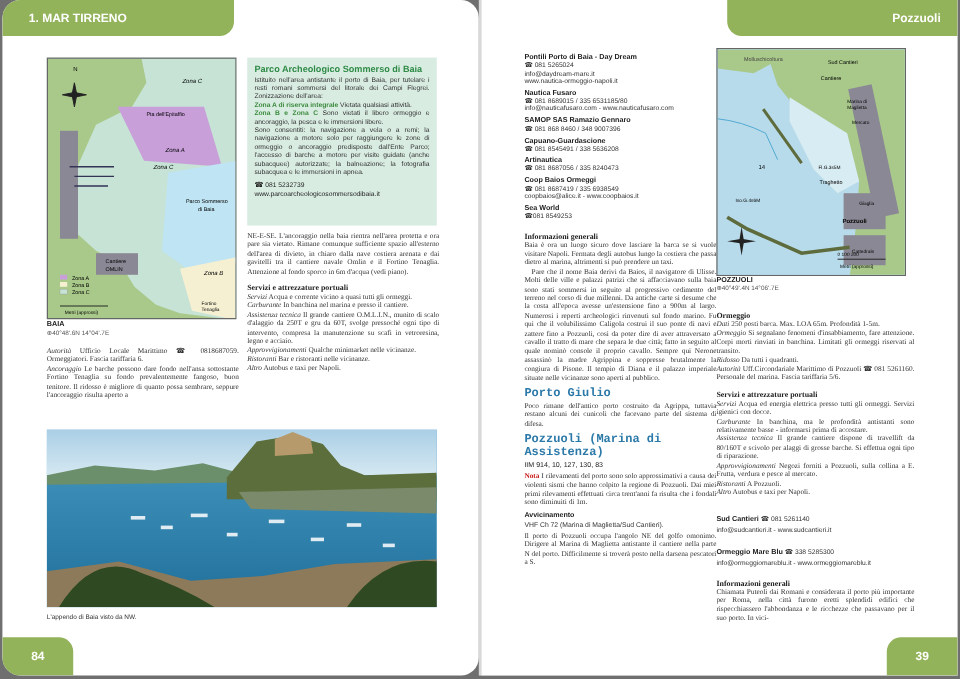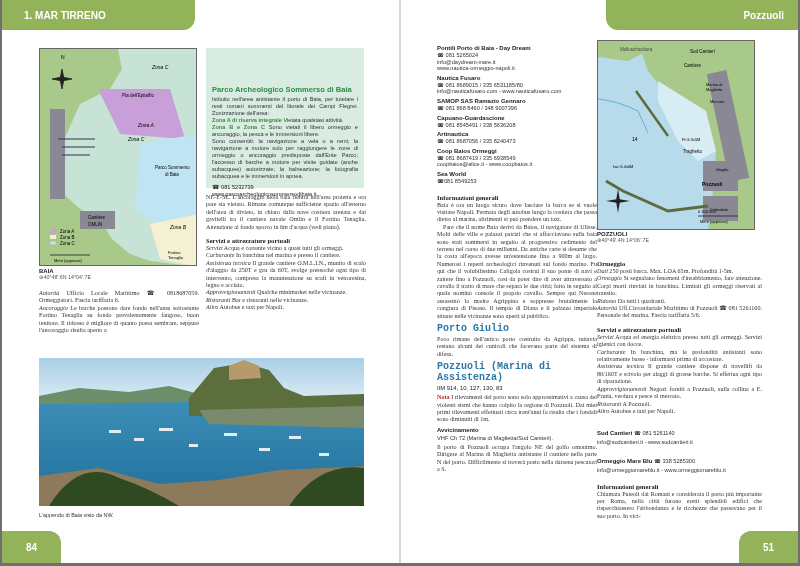--- a/index.html
+++ b/index.html
@@ -1,20 +1,20 @@
 <!DOCTYPE html>
 <html><head>
 <meta charset="utf-8">
 <style>
   * { box-sizing: border-box; margin: 0; padding: 0; }
   html, body { width: 800px; height: 566px; overflow: hidden; background: #6f6f6f; }
   body { font-family: "Liberation Sans", sans-serif; color: #222; }
   .spread { position: relative; width: 800px; height: 566px; }
   .page { position: absolute; top: 0; height: 563px; background: #fff; overflow: hidden; }
-  .page.left { left: 2px; width: 397px; }
+  .page.left { left: 2px; width: 397px; border-radius: 15px; }
   .page.right { left: 401px; width: 397px; }
   .gutter { position: absolute; left: 399px; top: 0; width: 2px; height: 563px; background: #d8d8d8; }
 
   .tab-head { position: absolute; top: 0; height: 30px; background: #93b35a; color: #fff; font-weight: bold; font-size: 10px; display: flex; align-items: center; }
   .left .tab-head { left: 0; width: 193px; border-bottom-right-radius: 12px; padding-left: 22px; }
   .right .tab-head { right: 0; width: 192px; border-bottom-left-radius: 12px; justify-content: flex-end; padding-right: 14px; }
 
   .pageno { position: absolute; bottom: 0; width: 59px; height: 32px; background: #93b35a; color: #fff; font-size: 10px; font-weight: bold; display: flex; align-items: center; justify-content: center; }
   .left .pageno { left: 0; border-top-right-radius: 12px; }
   .right .pageno { right: 0; border-top-left-radius: 12px; }
@@ -28,21 +28,21 @@
   .green { color: #3a8a3c; font-weight: bold; }
   .red { color: #c8201b; font-weight: bold; }
 
   
   .map-baia { position: absolute; left: 37px; top: 48px; width: 158px; height: 218px; border: 1px solid #666; background: #c3dfd0; overflow: hidden; }
   .map-caption { position: absolute; left: 37px; top: 268px; }
   .map-caption .t { font-size: 6px; font-weight: bold; color: #222; }
   .map-caption .c { font-size: 5.3px; color: #555; }
 
   .park-box { position: absolute; left: 204px; top: 48px; width: 158px; height: 140px; background: #d9ece2; padding: 5px 6px; }
-  .park-box .title { font-size: 7.6px; font-weight: bold; color: #2f8b47; margin-bottom: 2px; margin-top: 32px; }
+  .park-box .title { font-size: 7.6px; font-weight: bold; color: #2f8b47; margin-bottom: 2px; }
   .park-box .body { font-size: 5.6px; line-height: 7px; color: #333; text-align: justify; }
   .park-box .contacts { margin-top: 4px; font-size: 5.6px; line-height: 7px; }
 
   .left-col2 { position: absolute; left: 204px; top: 194px; width: 160px; }
   .left-col1 { position: absolute; left: 37px; top: 290px; width: 160px; }
 
   .photo { position: absolute; left: 37px; top: 358px; width: 325px; height: 148px; overflow: hidden; background: #7fb4d6; }
   .photo-caption { position: absolute; left: 37px; top: 512px; font-size: 5.4px; color: #333; }
 
   
@@ -299,15 +299,15 @@
       </div>
       <div class="entry">
         <div><span class="n">Ormeggio Mare Blu</span><span class="l"> ☎ 338 5285300</span></div>
         <div class="l">info@ormeggiomareblu.it - www.ormeggiomareblu.it</div>
       </div>
       <div class="sp"></div>
       <div class="h-serif">Informazioni generali</div>
       <p class="txt">Chiamata Puteoli dai Romani e considerata il porto più importante per Roma, nella città furono eretti splendidi edifici che rispecchiassero l'abbondanza e le ricchezze che passavano per il suo porto. In vici-</p>
     </div>
 
-    <div class="pageno">51</div>
+    <div class="pageno">39</div>
   </div>
 </div>
 
 </body></html>

